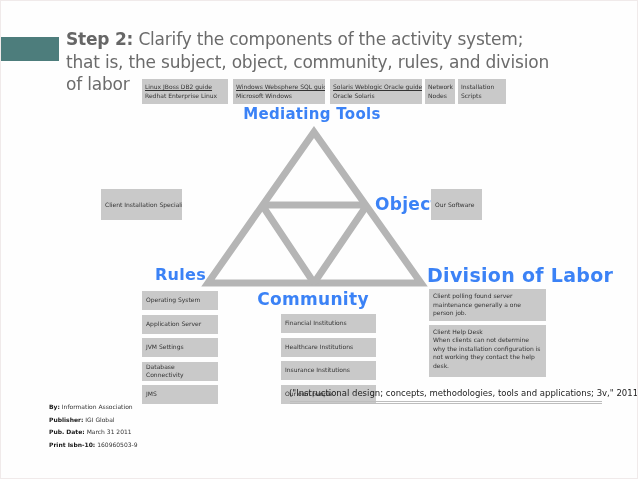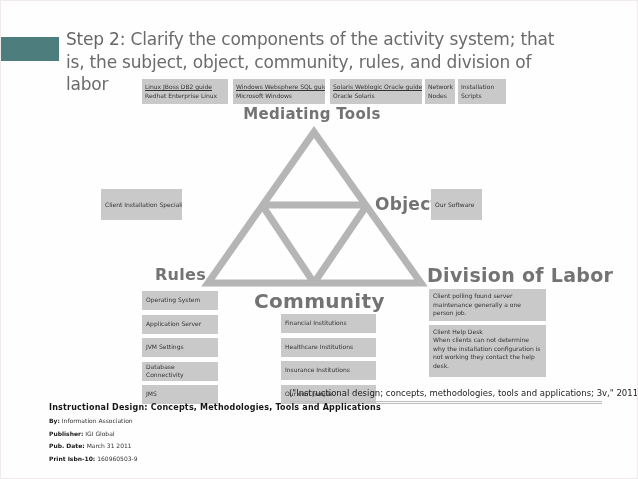--- a/index.html
+++ b/index.html
@@ -4,43 +4,43 @@
 <style>
   html,body{margin:0;padding:0;background:#ffffff;}
   .slide{
     position:relative;width:638px;height:479px;background:#fefefe;
     overflow:hidden;font-family:"DejaVu Sans","Liberation Sans",sans-serif;
     border:1px solid #f0eaea;box-sizing:border-box;
   }
   
   .accent-bar{position:absolute;left:0;top:36px;width:58px;height:24px;background:#4d7d7c;}
   .title{position:absolute;left:65px;top:27px;width:492px;font-size:17px;line-height:22.5px;color:#6b6b6b;letter-spacing:-0.2px;}
-  .title b{font-weight:normal;color:#666;}
+  .title b{font-weight:bold;color:#666;}
   
   .tri-svg{position:absolute;left:0;top:0;pointer-events:none;}
   
   .tool-boxes > div.tool-box{
     position:absolute;top:78px;height:25px;background:#c9c9c9;
     box-sizing:border-box;padding:3px 3px;font-size:6px;line-height:9px;color:#333;
     overflow:hidden;white-space:nowrap;
   }
   .tool-boxes > div.tool-box:nth-of-type(1){left:141px;width:86px;}
   .tool-boxes > div.tool-box:nth-of-type(2){left:232px;width:92px;}
   .tool-boxes > div.tool-box:nth-of-type(3){left:329px;width:92px;}
   .tool-boxes > div.tool-box:nth-of-type(4){left:424px;width:30px;}
   .tool-boxes > div.tool-box:nth-of-type(5){left:457px;width:48px;}
   .tool-box .t-title.u{text-decoration:underline;}
   
-  .dlabel{position:absolute;font-weight:bold;color:#737373;letter-spacing:0.3px;white-space:nowrap;}
+  .dlabel{position:absolute;font-weight:bold;color:#3b82f6;letter-spacing:0.3px;white-space:nowrap;}
   .lbl-mediating{left:218px;top:104px;width:186px;text-align:center;font-size:15px;}
   .lbl-subject{left:193px;top:193px;font-size:17px;}
   .lbl-object{left:374px;top:193px;font-size:17px;}
   .lbl-rules{left:154px;top:264px;font-size:16px;}
   .lbl-division{left:426px;top:263px;font-size:19px;}
-  .lbl-community{left:253px;top:288px;width:118px;text-align:center;font-size:20px;}
+  .lbl-community{left:253px;top:288px;width:118px;text-align:center;font-size:17px;}
   
   .side-box{position:absolute;top:188px;height:31px;background:#c9c9c9;box-sizing:border-box;
     display:flex;align-items:center;padding:0 4px;font-size:6px;color:#333;white-space:nowrap;overflow:hidden;}
   .subject-box{left:100px;width:81px;}
   .object-box{left:430px;width:51px;}
   
   .col{position:absolute;}
   .col > div.item{background:#c9c9c9;box-sizing:border-box;color:#333;font-size:6px;line-height:8.5px;
     padding:2px 4px;margin-bottom:4.5px;display:flex;align-items:center;white-space:pre-line;}
   .rules-col{left:141px;top:290px;width:76px;}
@@ -140,21 +140,20 @@
       <div class="item">Client polling found server maintenance generally a one person job.</div>
 
       <div class="item">Client Help Desk
 When clients can not determine why the installation configuration is not working they contact the help desk.</div>
     </div>
 
   <div class="citation">("Instructional design; concepts, methodologies, tools and applications; 3v," 2011)</div>
   <div class="citation-rule"></div>
 
   <div class="book">
-    <div class="book-title">Instructional Design: Concepts, Methodologies, Tools and Applications</div>
 
       <div class="bfield">
         <span class="blabel">By:</span>
         <span class="bvalue">Information Association</span>
       </div>
 
       <div class="bfield">
         <span class="blabel">Publisher:</span>
         <span class="bvalue">IGI Global</span>
       </div>

